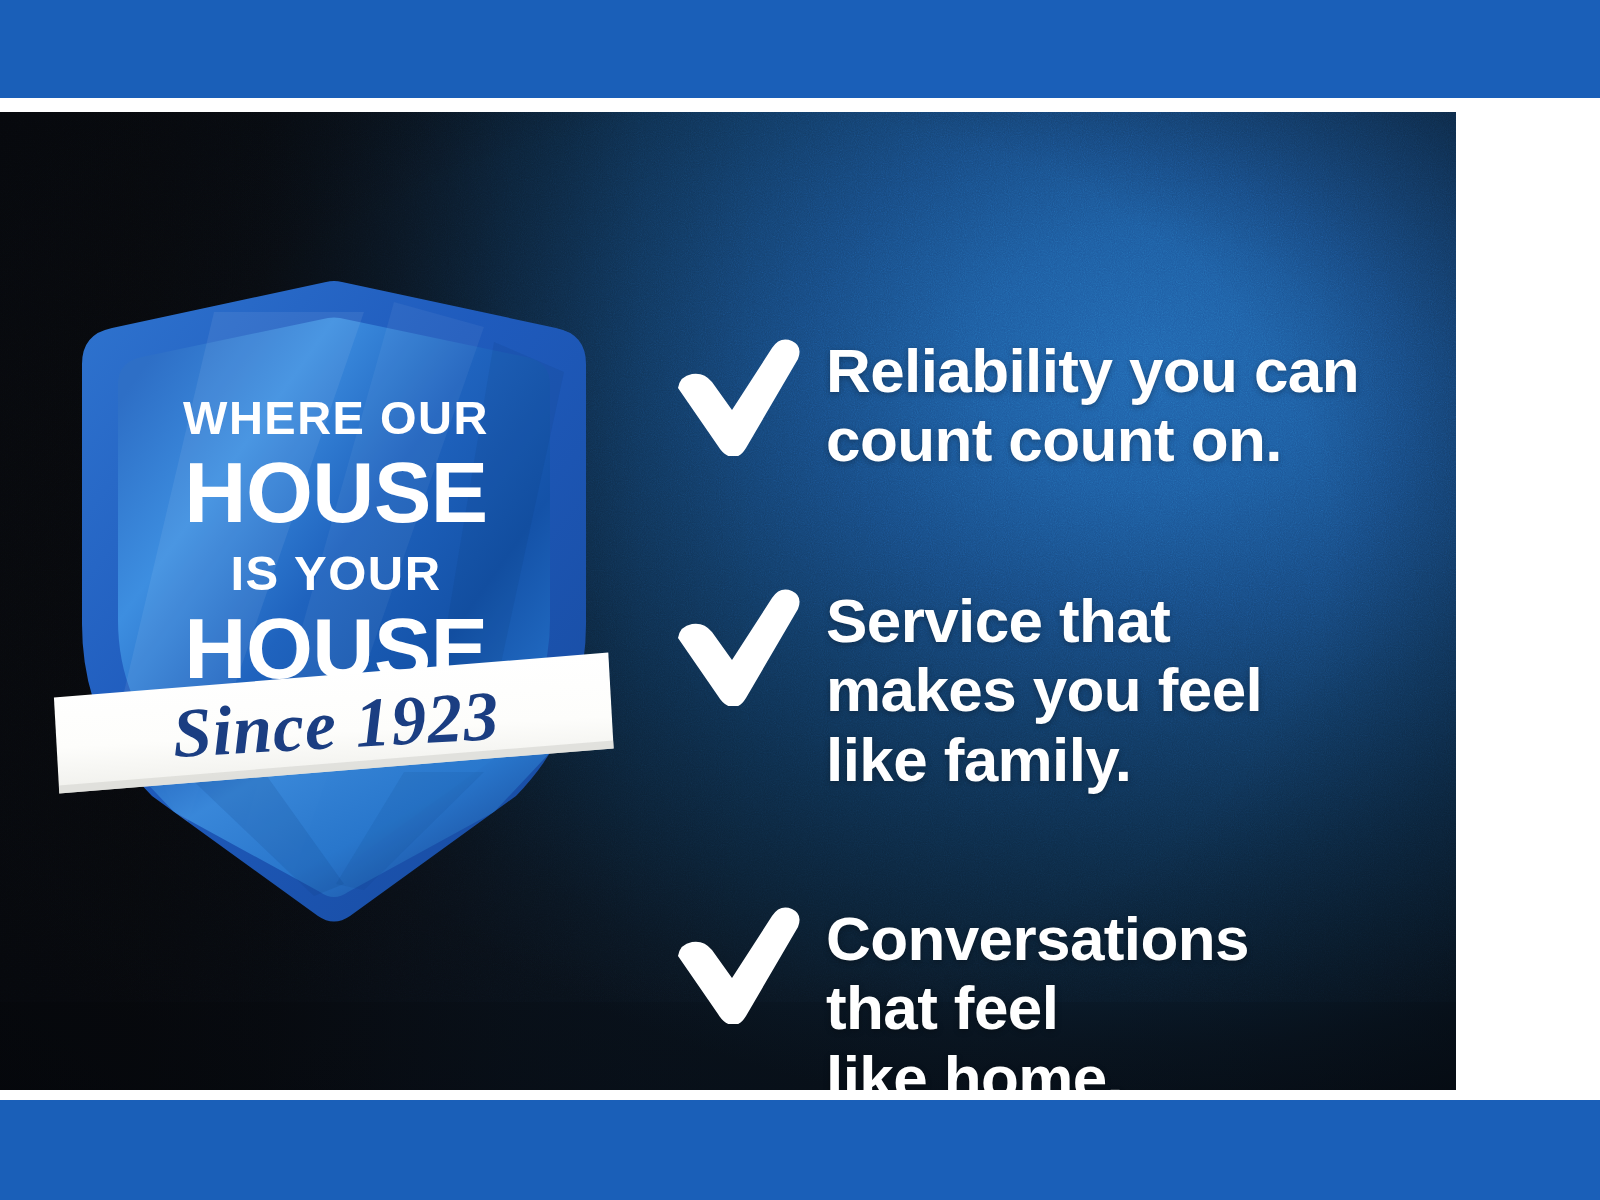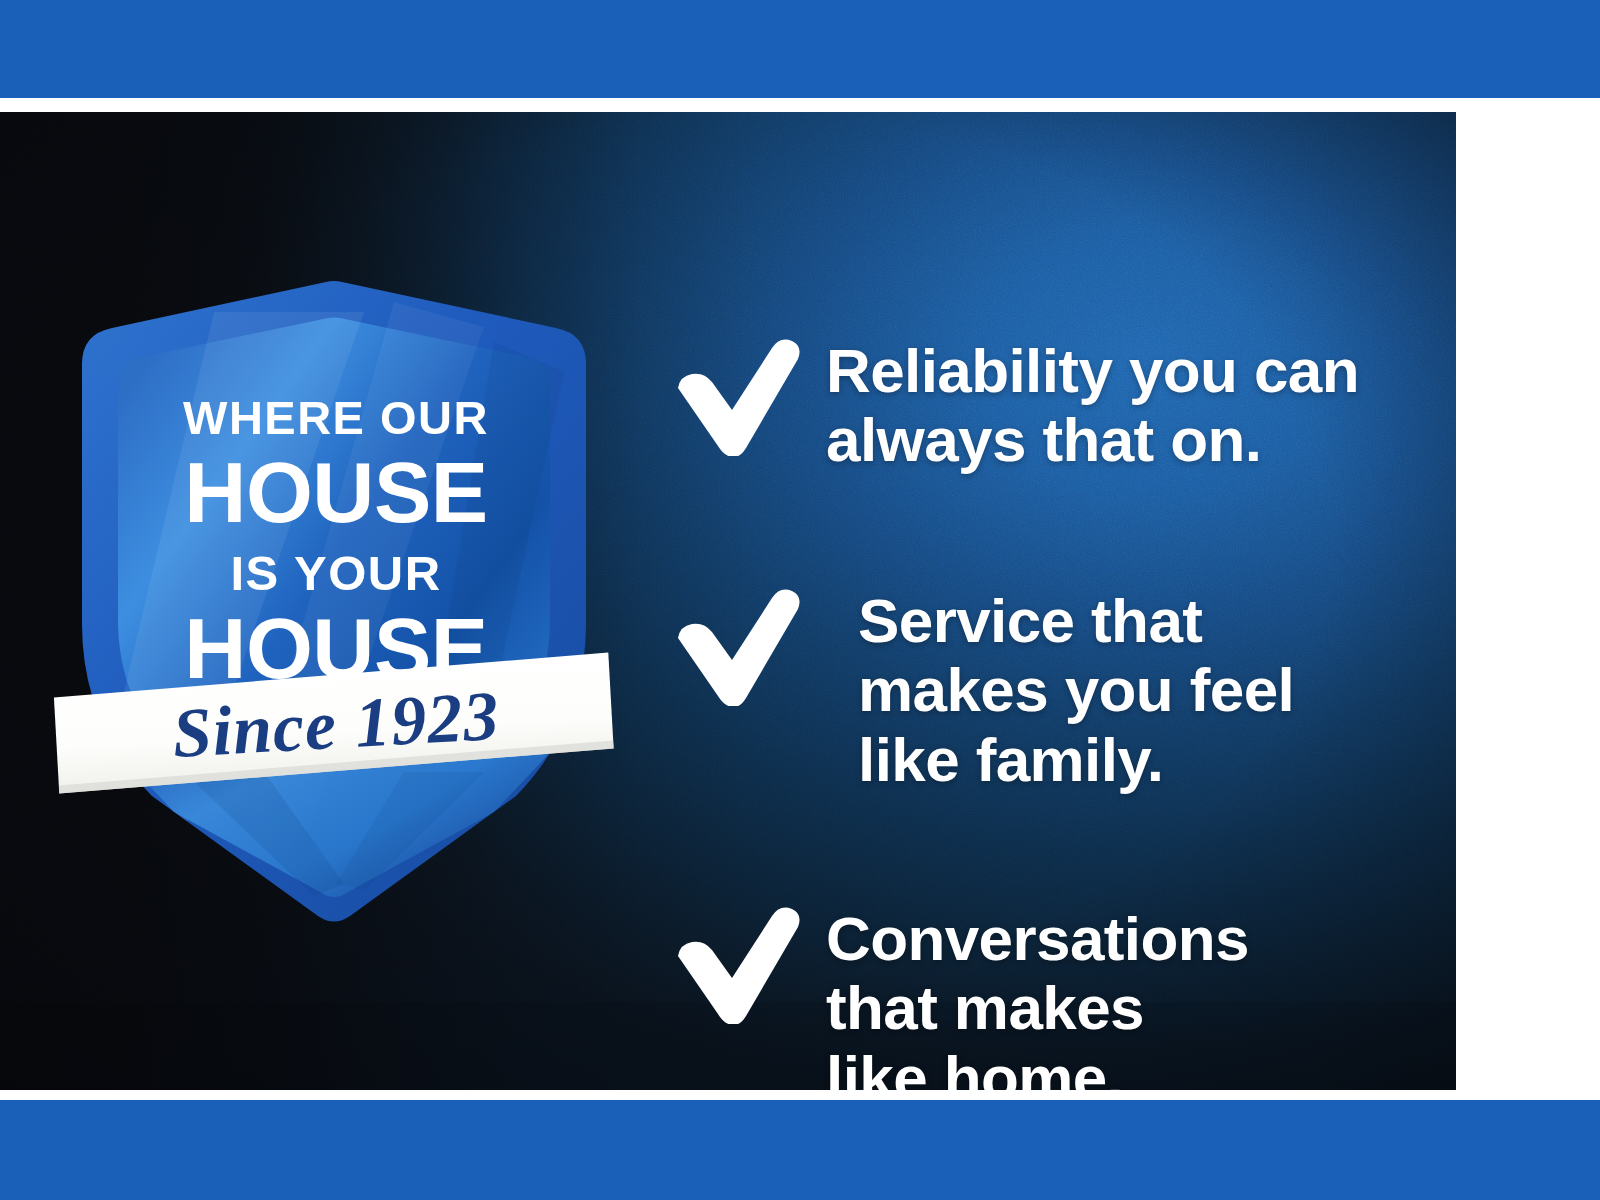--- a/index.html
+++ b/index.html
@@ -116,21 +116,21 @@
     position:absolute;
     left:668px; top:112px;
     width:880px; height:978px;
   }
   .bullet {
     position:absolute;
     display:flex;
     align-items:flex-start;
   }
   #bullet-0 { left:0; top:108px; }
-  #bullet-1 { left:0; top:358px;gap:32px; }
+  #bullet-1 { left:0; top:358px; }
   #bullet-2 { left:0; top:676px; }
 
   .check-icon {
     flex:0 0 auto;
     width:140px; height:124px;
     margin-right:18px;
   }
   .check-icon svg { display:block; width:100%; height:100%; }
 
   .bullet-text {
@@ -235,21 +235,21 @@
 
       <div class="bullet" id="bullet-0">
         <span class="check-icon">
           <svg viewBox="0 0 140 124" xmlns="http://www.w3.org/2000/svg">
             <path d="M10 56 Q12 44 24 42 Q36 40 44 50 L64 78 L104 16
                      Q112 4 124 9 Q135 14 130 27 L78 116 Q72 126 64 125
                      Q56 124 50 114 Z" fill="#ffffff"></path>
           </svg>
         </span>
         <span class="bullet-text">Reliability you can
-always that on.</span>
+count count on.</span>
       </div>
 
       <div class="bullet" id="bullet-1">
         <span class="check-icon">
           <svg viewBox="0 0 140 124" xmlns="http://www.w3.org/2000/svg">
             <path d="M10 56 Q12 44 24 42 Q36 40 44 50 L64 78 L104 16
                      Q112 4 124 9 Q135 14 130 27 L78 116 Q72 126 64 125
                      Q56 124 50 114 Z" fill="#ffffff"></path>
           </svg>
         </span>
@@ -260,21 +260,21 @@
 
       <div class="bullet" id="bullet-2">
         <span class="check-icon">
           <svg viewBox="0 0 140 124" xmlns="http://www.w3.org/2000/svg">
             <path d="M10 56 Q12 44 24 42 Q36 40 44 50 L64 78 L104 16
                      Q112 4 124 9 Q135 14 130 27 L78 116 Q72 126 64 125
                      Q56 124 50 114 Z" fill="#ffffff"></path>
           </svg>
         </span>
         <span class="bullet-text">Conversations
-that makes
+that feel
 like home.</span>
       </div>
 
     </div>
   </div>
 
   <div class="brand-bar" id="bar-bottom"></div>
 
 </div>
 

